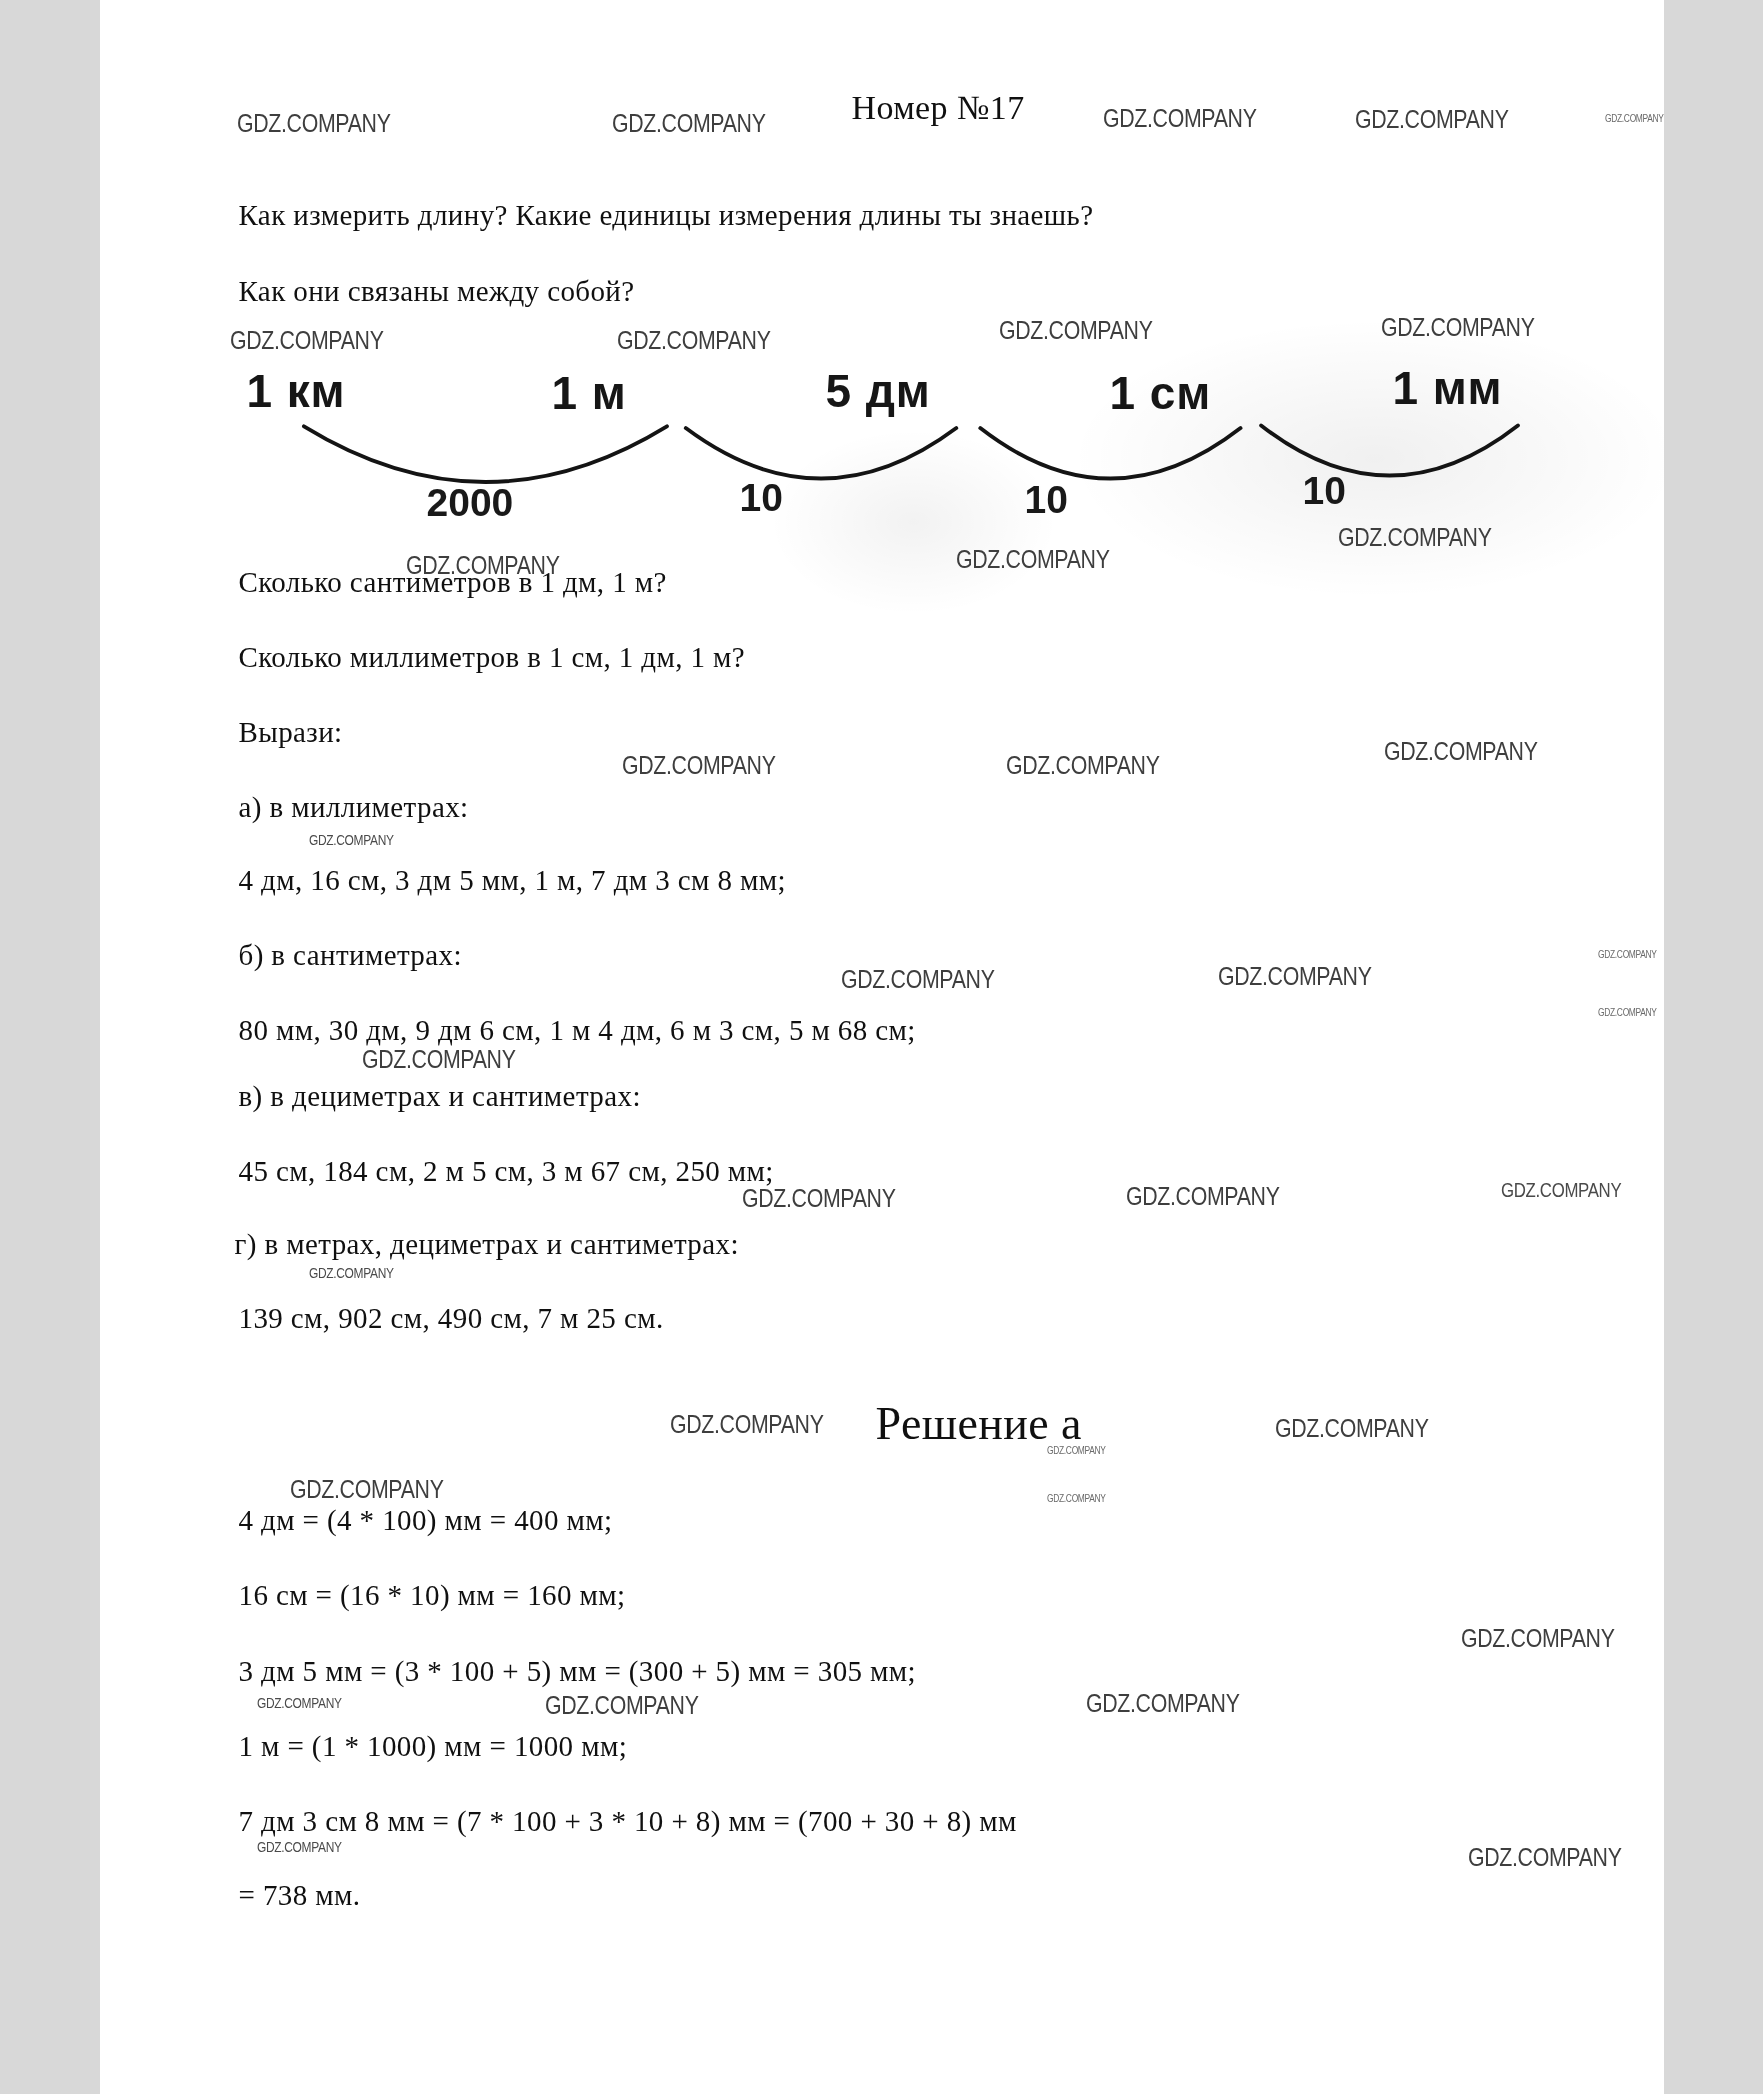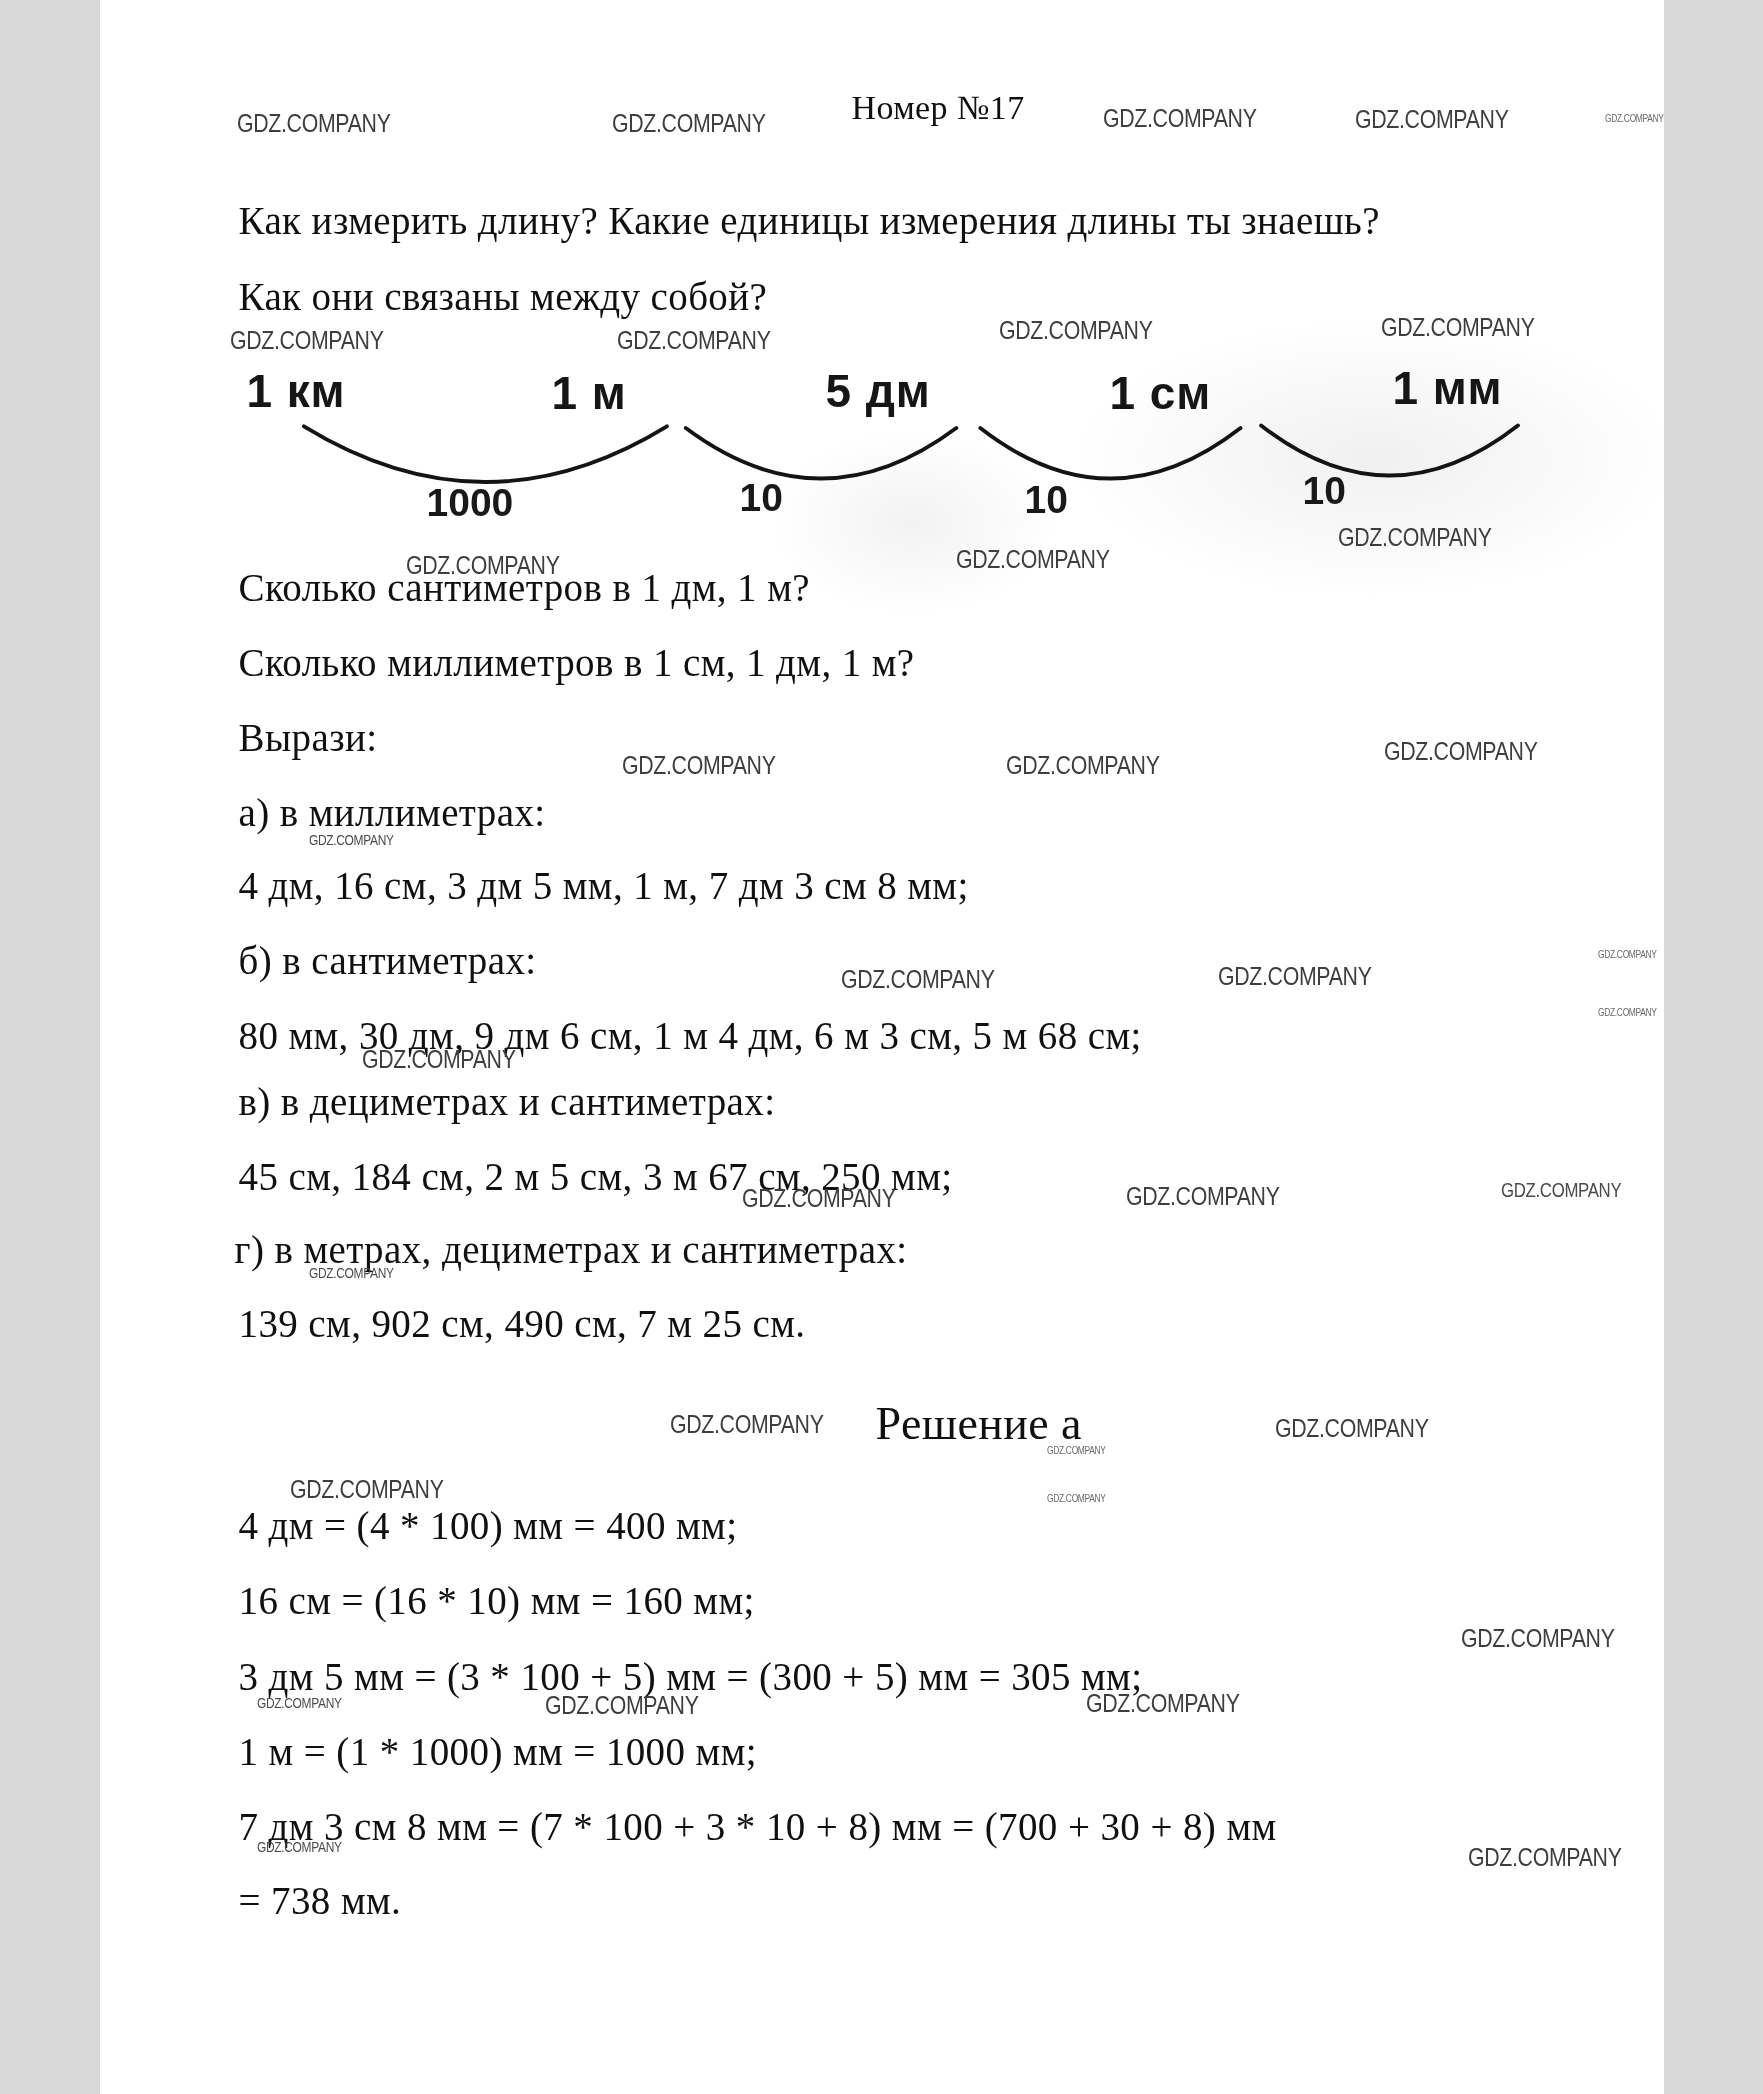--- a/index.html
+++ b/index.html
@@ -7,21 +7,21 @@
     position:relative;
     width:1564px;
     height:2095px;
     background:#ffffff;
     font-family:"Liberation Serif", serif;
     color:#101010;
     overflow:hidden;
     margin:0 auto;
   }
   .abs { position:absolute; white-space:nowrap; }
-  .txt { font-size:39px; letter-spacing:0.4px; line-height:1.1; }
+  .txt { font-size:29px; letter-spacing:0.4px; line-height:1.1; }
   .title { font-size:34px; letter-spacing:0.4px; }
   .sol-heading { font-size:46px; letter-spacing:0.4px; }
   .wm {
     font-family:"Liberation Sans", sans-serif;
     color:#3e3e3e;
     font-size:26px;
     letter-spacing:-0.4px;
     transform:scaleX(0.82);
     transform-origin:left top;
     display:inline-block;
@@ -76,21 +76,21 @@
   <span class="abs unit" style="left:1010px; top:366px">1 см</span>
   <span class="abs unit" style="left:1293px; top:361px">1 мм</span>
 
   <svg class="abs arcs" style="left:0; top:0" width="1764" height="2095" viewBox="0 0 2060 2447">
     <path d="M 238 498 Q 450 628 662 498" fill="none" stroke="#141414" stroke-width="4.5" stroke-linecap="round"></path>
     <path d="M 684 500 Q 842 618 1000 500" fill="none" stroke="#141414" stroke-width="4.5" stroke-linecap="round"></path>
     <path d="M 1028 500 Q 1180 618 1332 500" fill="none" stroke="#141414" stroke-width="4.5" stroke-linecap="round"></path>
     <path d="M 1356 497 Q 1506 614 1656 497" fill="none" stroke="#141414" stroke-width="4.5" stroke-linecap="round"></path>
   </svg>
 
-  <span class="abs factor" style="left:327px; top:481px">1000</span>
+  <span class="abs factor" style="left:327px; top:481px">2000</span>
   <span class="abs factor" style="left:640px; top:476px">10</span>
   <span class="abs factor" style="left:925px; top:478px">10</span>
   <span class="abs factor" style="left:1203px; top:469px">10</span>
 
   <span class="abs wm" style="left:1238px; top:522px">GDZ.COMPANY</span>
   <span class="abs wm" style="left:306px; top:550px">GDZ.COMPANY</span>
   <span class="abs wm" style="left:856px; top:544px">GDZ.COMPANY</span>
 
   <span class="abs txt" style="left:139px; top:567px">Сколько сантиметров в 1 дм, 1 м?</span>
   <span class="abs txt" style="left:139px; top:642px">Сколько миллиметров в 1 см, 1 дм, 1 м?</span>

